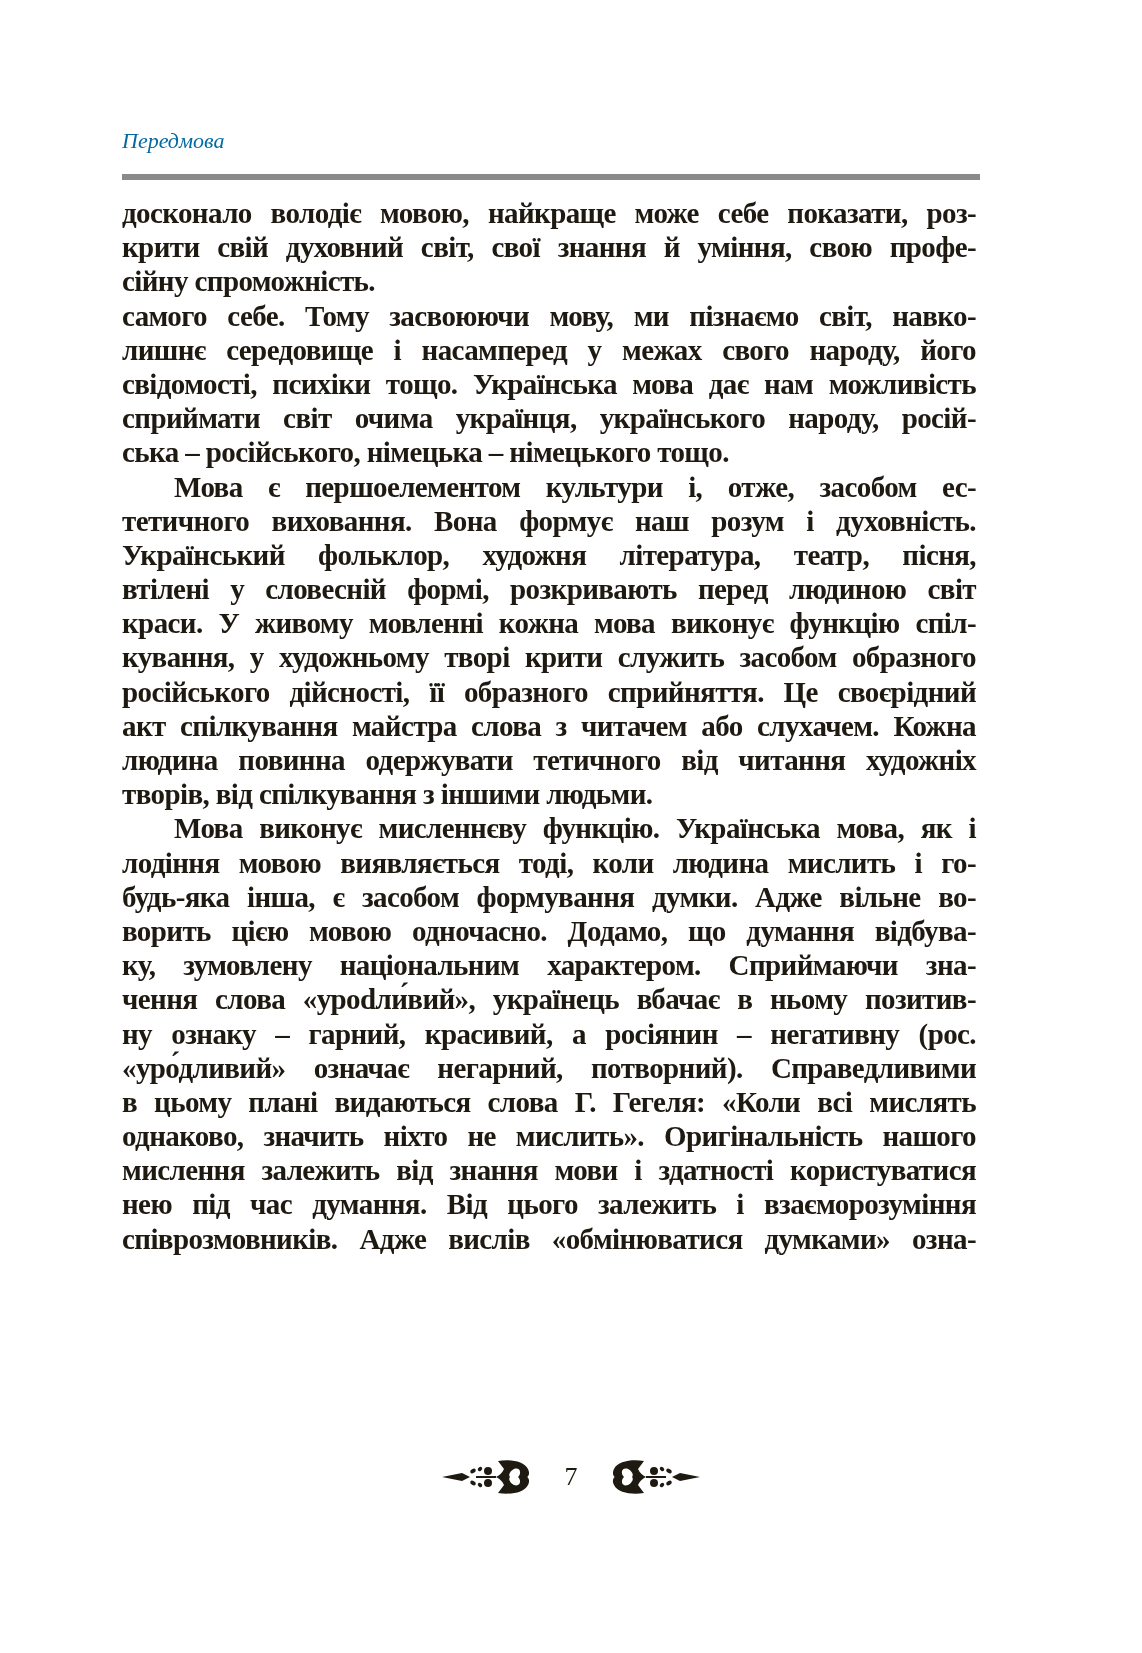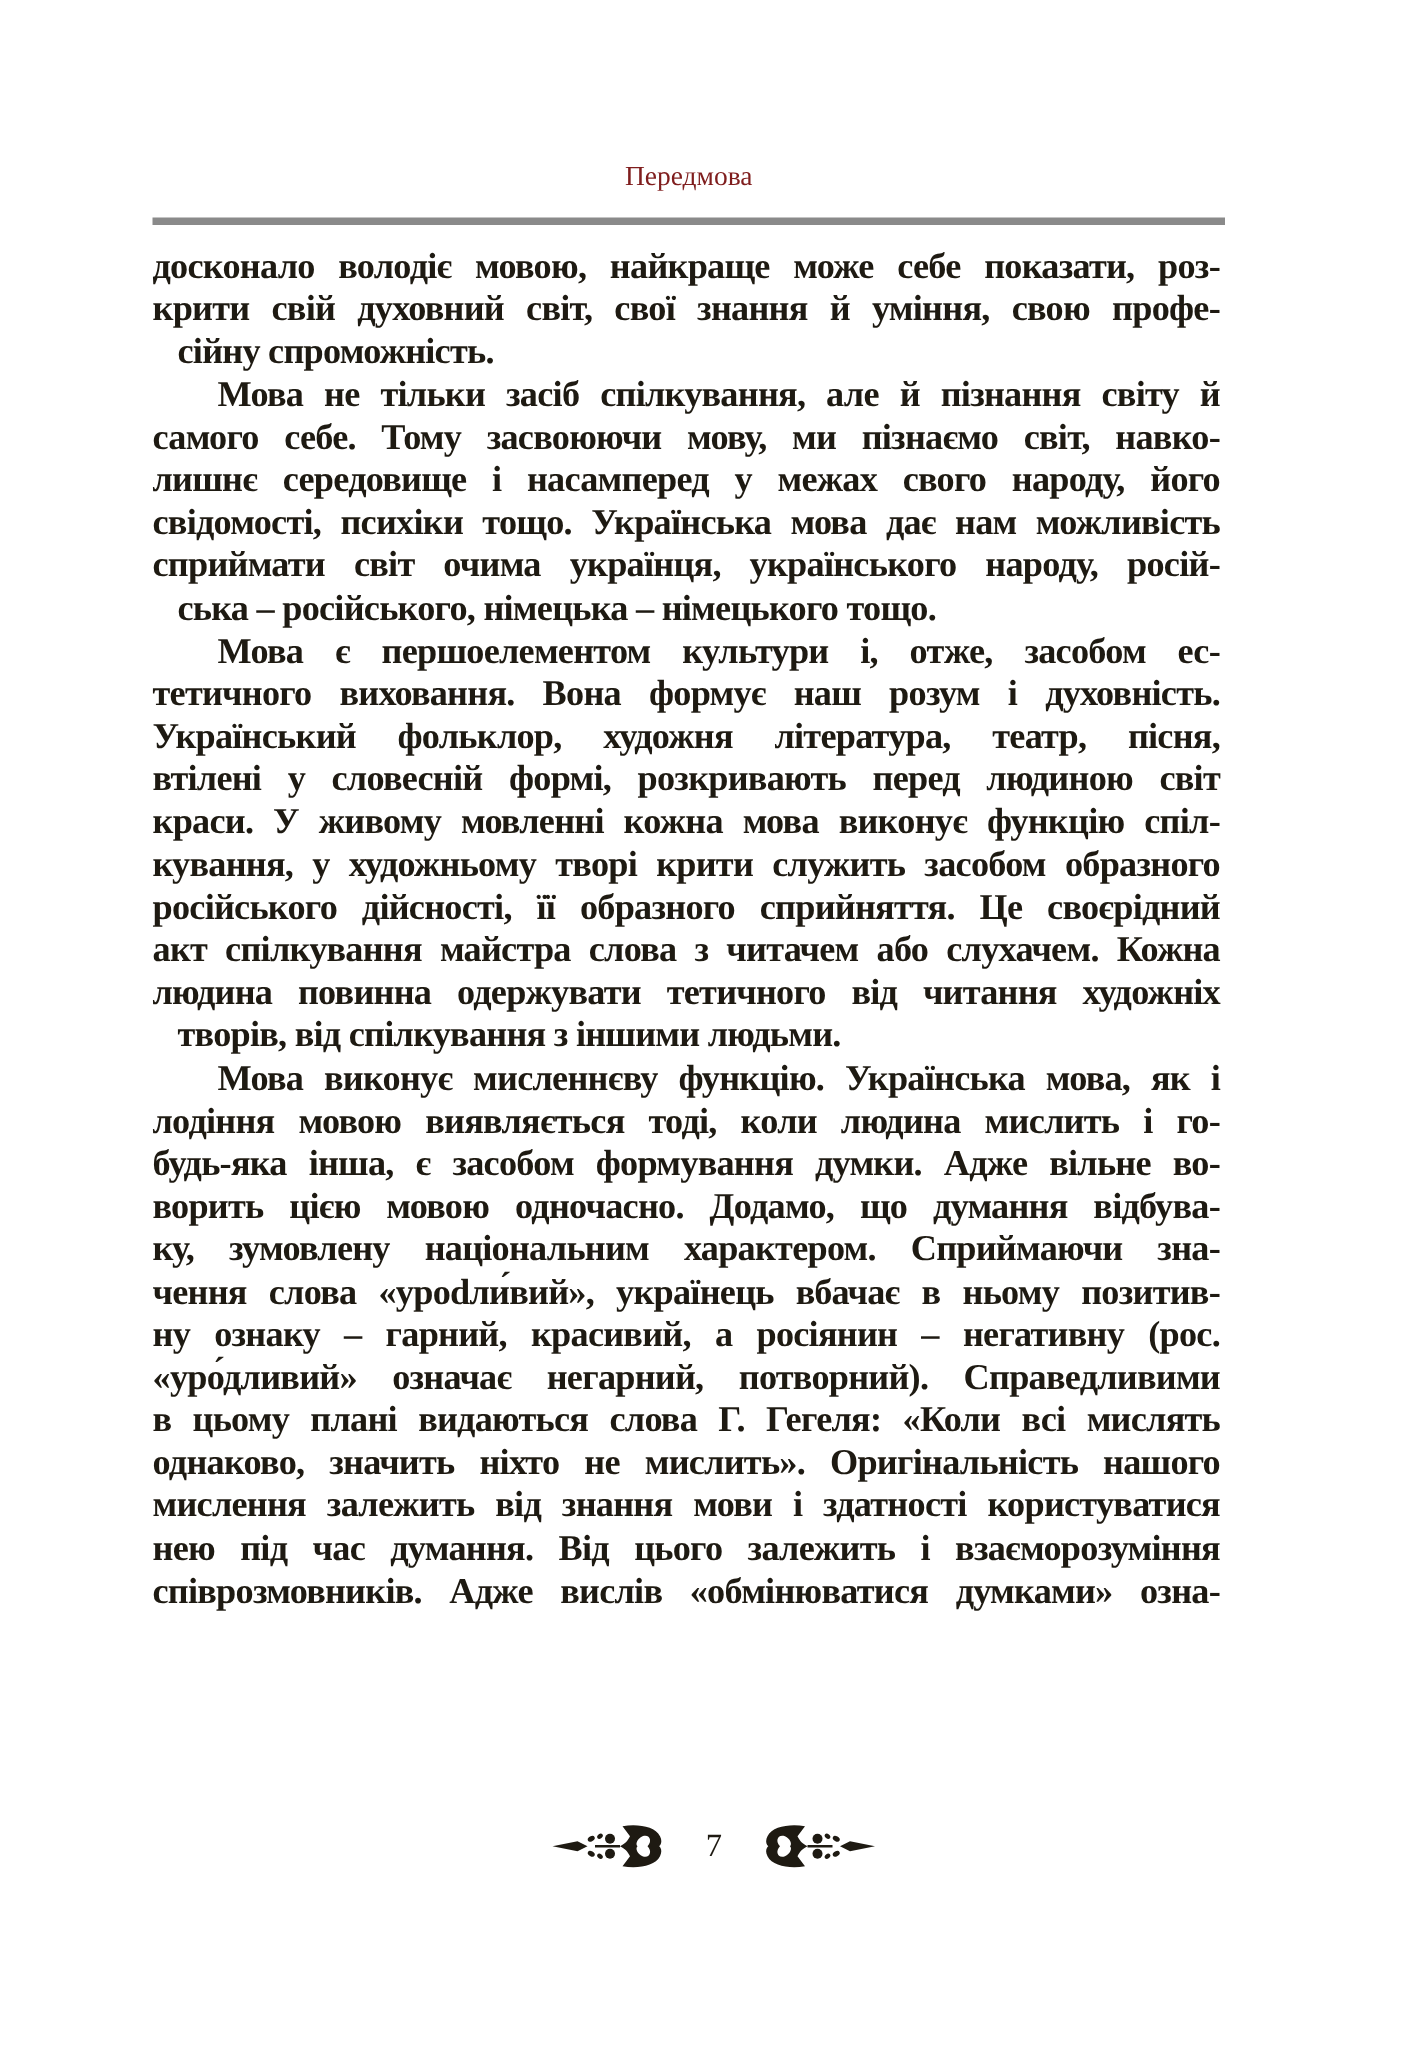--- a/index.html
+++ b/index.html
@@ -13,23 +13,24 @@
       position: relative;
       overflow: hidden;
       font-family: "Liberation Serif", "DejaVu Serif", serif;
       color: #1e1a12;
     }
     .running-head {
       position: absolute;
       left: 122px;
       top: 128px;
       width: 858px;
-      text-align: center;
+      text-align: left;
+      font-style: italic;
       font-size: 22px;
-      color: #7f1d1d;
+      color: #0369a1;
     }
     .head-rule {
       position: absolute;
       left: 122px;
       top: 174px;
       width: 858px;
       height: 6px;
       background: #8a8a8a;
     }
     .body-text {
@@ -51,21 +52,20 @@
     .line {
       display: block;
       text-align: justify;
       text-align-last: justify;
       white-space: nowrap;
       height: 34.2px;
       overflow: visible;
     }
     .line.last {
       text-align-last: left;
-      margin-left: 20px;
     }
     .line.first-indent {
       padding-left: 52px;
     }
     .footer {
       position: absolute;
       left: 0;
       top: 1452px;
       width: 1142px;
       height: 50px;
@@ -92,21 +92,20 @@
 
 <div class="body-text">
 
   <div class="para">
     <span class="line">досконало володіє мовою, найкраще може себе показати, роз-</span>
     <span class="line">крити свій духовний світ, свої знання й уміння, свою профе-</span>
     <span class="line last">сійну спроможність.</span>
   </div>
 
   <div class="para">
-    <span class="line first-indent">Мова не тільки засіб спілкування, але й пізнання світу й</span>
     <span class="line">самого себе. Тому засвоюючи мову, ми пізнаємо світ, навко-</span>
     <span class="line">лишнє середовище і насамперед у межах свого народу, його</span>
     <span class="line">свідомості, психіки тощо. Українська мова дає нам можливість</span>
     <span class="line">сприймати світ очима українця, українського народу, росій-</span>
     <span class="line last">ська – російського, німецька – німецького тощо.</span>
   </div>
 
   <div class="para">
     <span class="line first-indent">Мова є першоелементом культури і, отже, засобом ес-</span>
     <span class="line">тетичного виховання. Вона формує наш розум і духовність.</span>

